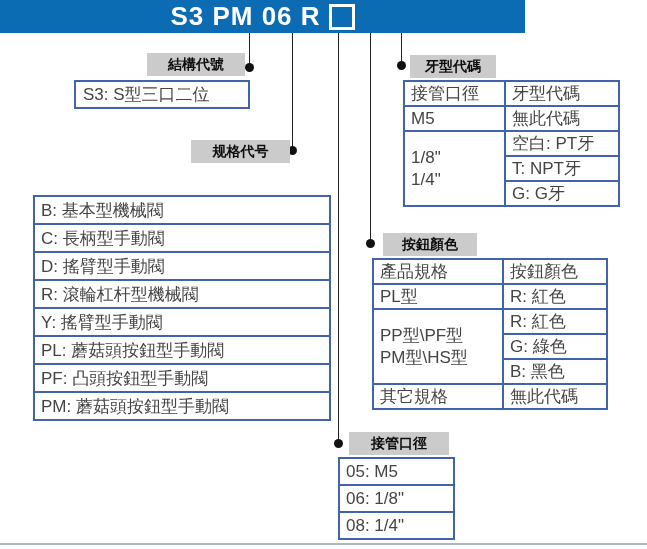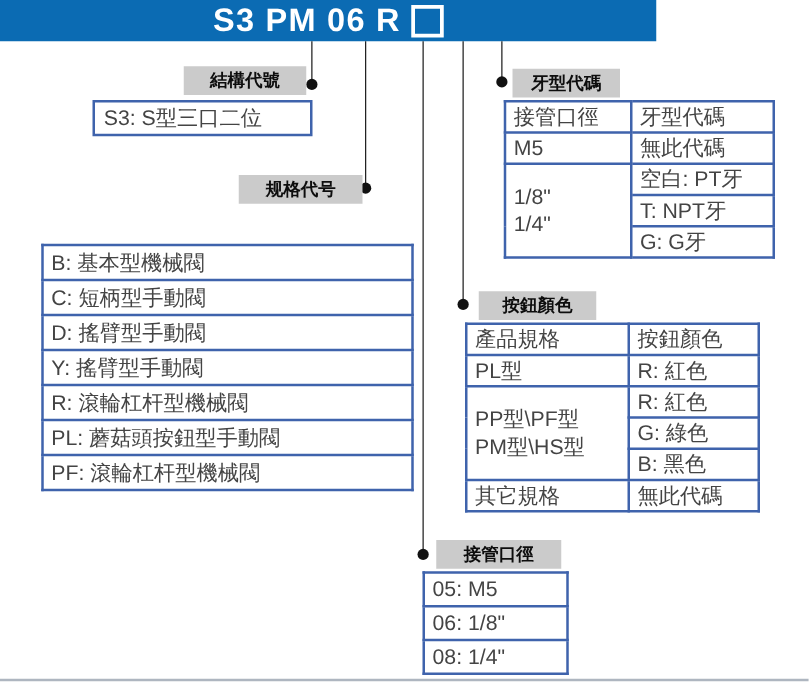--- a/index.html
+++ b/index.html
@@ -70,36 +70,39 @@
   <div class="label" style="left:147px;top:53px;width:98px;">結構代號</div>
   <div class="sbox" style="left:74px;top:80px;width:176px;height:29px;">S3: S型三口二位</div>
 
   <div class="label" style="left:191px;top:140px;width:99px;">规格代号</div>
   <table class="tbl spec-tbl" style="left:33px;top:163px;width:298px;margin-top:32px;">
     <tbody>
         <tr>
           <td>B: 基本型機械閥</td>
         </tr>
     <tr>
-          <td>C: 短柄型手動閥</td>
+          <td>C: 長柄型手動閥</td>
         </tr>
     <tr>
           <td>D: 搖臂型手動閥</td>
         </tr>
     <tr>
-          <td>Y: 搖臂型手動閥</td>
+          <td>R: 滾輪杠杆型機械閥</td>
         </tr>
     <tr>
-          <td>R: 滾輪杠杆型機械閥</td>
+          <td>Y: 搖臂型手動閥</td>
         </tr>
     <tr>
           <td>PL: 蘑菇頭按鈕型手動閥</td>
         </tr>
     <tr>
-          <td>PF: 滾輪杠杆型機械閥</td>
+          <td>PF: 凸頭按鈕型手動閥</td>
+        </tr>
+    <tr>
+          <td>PM: 蘑菇頭按鈕型手動閥</td>
         </tr>
   </tbody>
     </table>
 
   <div class="label" style="left:410px;top:55px;width:86px;">牙型代碼</div>
   <table class="tbl thread-tbl" style="left:403px;top:80px;width:217px;">
     <tbody>
         <tr>
       <td style="width:93px;">接管口徑</td>
       <td>牙型代碼</td>

